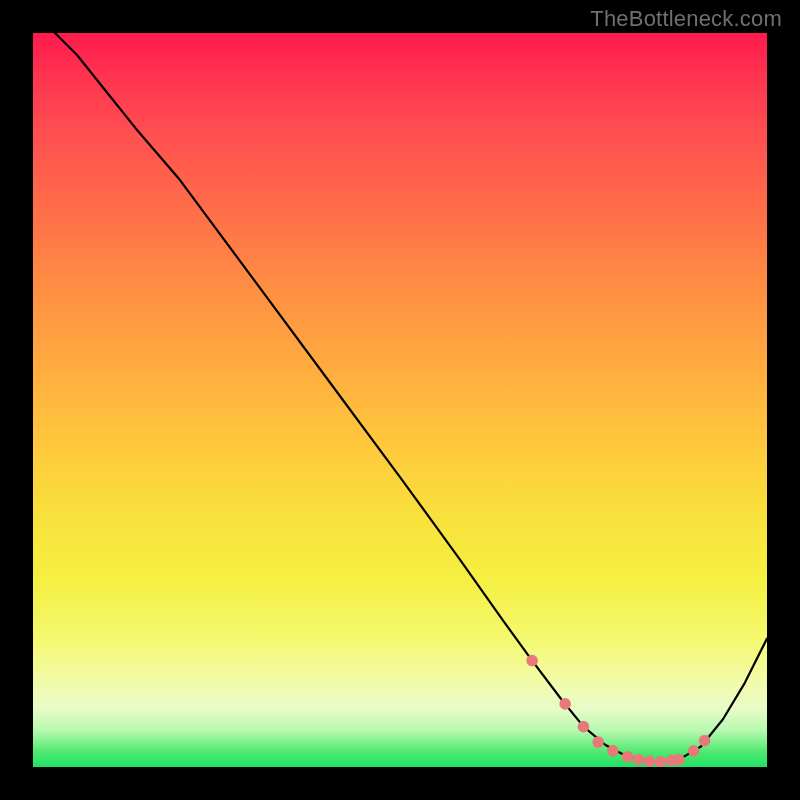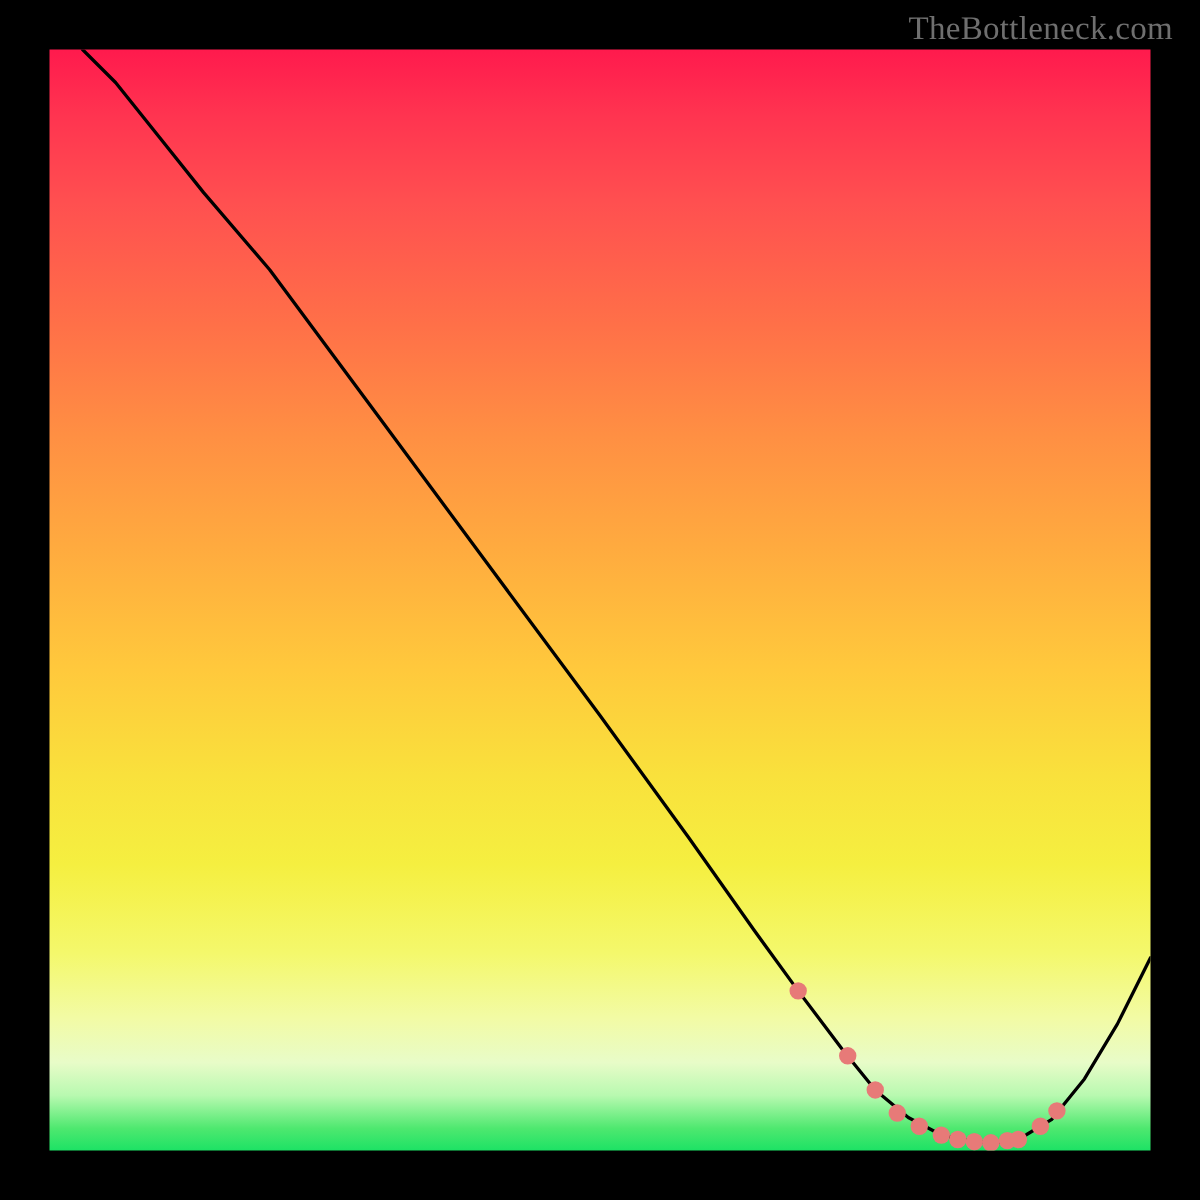--- a/index.html
+++ b/index.html
@@ -41,21 +41,20 @@
     );
   }
   .attribution {
     position: absolute;
     top: 6px;
     right: 18px;
     font-size: 22px;
     font-weight: 500;
     color: #6f6f6f;
     letter-spacing: 0.2px;
-    font-family: Liberation Serif, serif;
   }
   svg.plot {
     position: absolute;
     inset: 0;
   }
   .curve {
     fill: none;
     stroke: #000;
     stroke-width: 2.2;
     stroke-linejoin: round;

